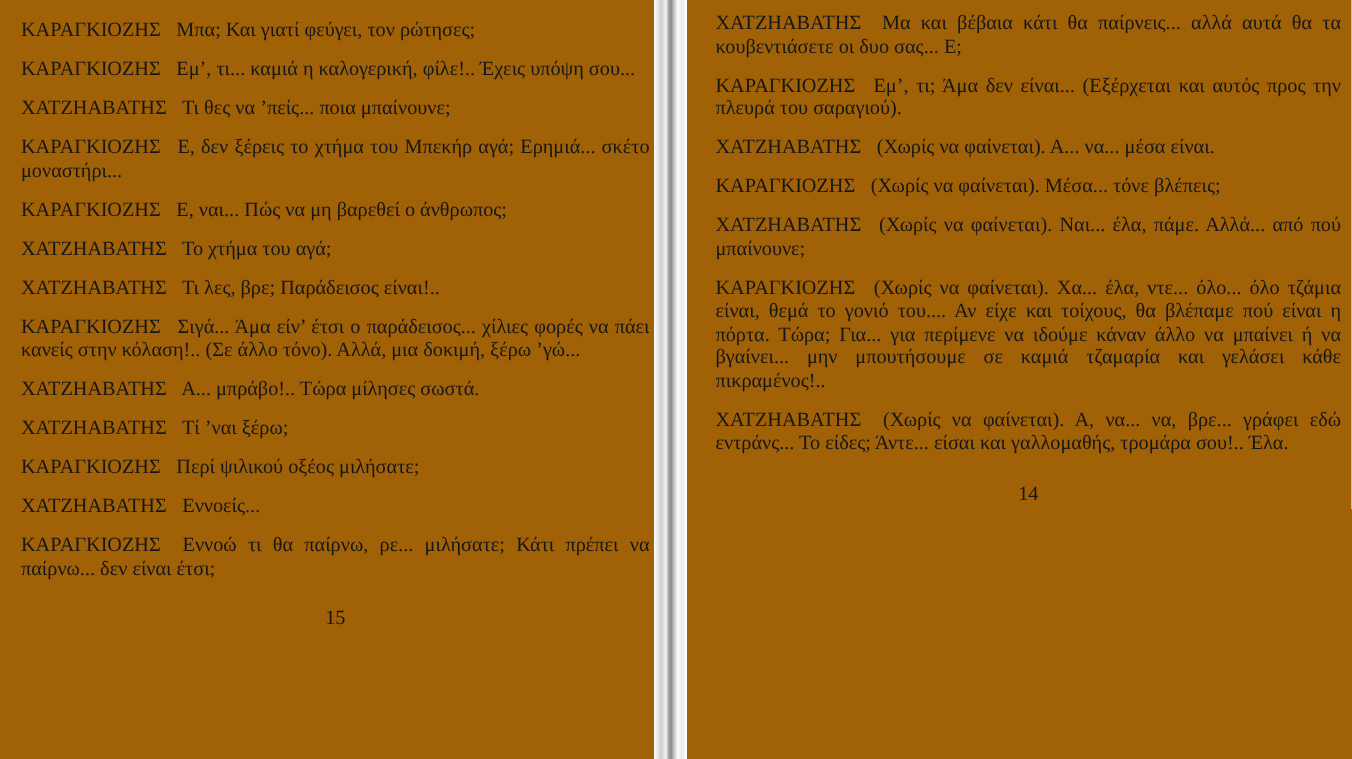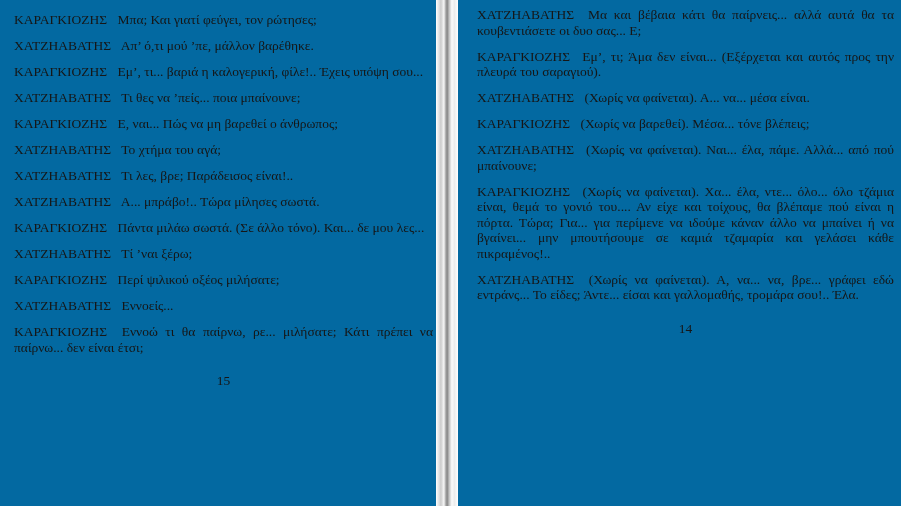--- a/index.html
+++ b/index.html
@@ -4,21 +4,21 @@
 <style>
   html, body {
     margin: 0;
     padding: 0;
     background: #ffffff;
   }
   .spread {
     position: relative;
     width: 901px;
     height: 506px;
-    background: #0369a1;
+    background: #a16207;
     overflow: hidden;
     font-family: "Liberation Serif", "DejaVu Serif", serif;
     color: #161616;
   }
   .page {
     position: absolute;
     overflow: hidden;
   }
   .page-left {
     left: 14px;
@@ -67,44 +67,44 @@
   }
 </style>
 </head>
 <body>
 
 <div class="spread">
 
   <div class="page page-left">
     <div>
         <p class="line"><span class="speaker">ΚΑΡΑΓΚΙΟΖΗΣ</span> <span class="speech">Μπα; Και γιατί φεύγει, τον ρώτησες;</span></p>
-        <p class="line"><span class="speaker">ΧΑΤΖΗΑΒΑΤΗΣ</span> <span class="speech">Απ’ ό,τι μού ’πε, μάλλον βαρέθηκε.</span></p>
-        <p class="line"><span class="speaker">ΚΑΡΑΓΚΙΟΖΗΣ</span> <span class="speech">Εμ’, τι... βαριά η καλογερική, φίλε!.. Έχεις υπόψη σου...</span></p>
+        <p class="line"><span class="speaker">ΚΑΡΑΓΚΙΟΖΗΣ</span> <span class="speech">Εμ’, τι... καμιά η καλογερική, φίλε!.. Έχεις υπόψη σου...</span></p>
         <p class="line"><span class="speaker">ΧΑΤΖΗΑΒΑΤΗΣ</span> <span class="speech">Τι θες να ’πείς... ποια μπαίνουνε;</span></p>
+        <p class="line"><span class="speaker">ΚΑΡΑΓΚΙΟΖΗΣ</span> <span class="speech">Ε, δεν ξέρεις το χτήμα του Μπεκήρ αγά; Ερημιά... σκέτο μοναστήρι...</span></p>
         <p class="line"><span class="speaker">ΚΑΡΑΓΚΙΟΖΗΣ</span> <span class="speech">Ε, ναι... Πώς να μη βαρεθεί ο άνθρωπος;</span></p>
         <p class="line"><span class="speaker">ΧΑΤΖΗΑΒΑΤΗΣ</span> <span class="speech">Το χτήμα του αγά;</span></p>
         <p class="line"><span class="speaker">ΧΑΤΖΗΑΒΑΤΗΣ</span> <span class="speech">Τι λες, βρε; Παράδεισος είναι!..</span></p>
+        <p class="line"><span class="speaker">ΚΑΡΑΓΚΙΟΖΗΣ</span> <span class="speech">Σιγά... Άμα είν’ έτσι ο παράδεισος... χίλιες φορές να πάει κανείς στην κόλαση!.. (Σε άλλο τόνο). Αλλά, μια δοκιμή, ξέρω ’γώ...</span></p>
         <p class="line"><span class="speaker">ΧΑΤΖΗΑΒΑΤΗΣ</span> <span class="speech">Α... μπράβο!.. Τώρα μίλησες σωστά.</span></p>
-        <p class="line"><span class="speaker">ΚΑΡΑΓΚΙΟΖΗΣ</span> <span class="speech">Πάντα μιλάω σωστά. (Σε άλλο τόνο). Και... δε μου λες...</span></p>
         <p class="line"><span class="speaker">ΧΑΤΖΗΑΒΑΤΗΣ</span> <span class="speech">Τί ’ναι ξέρω;</span></p>
         <p class="line"><span class="speaker">ΚΑΡΑΓΚΙΟΖΗΣ</span> <span class="speech">Περί ψιλικού οξέος μιλήσατε;</span></p>
         <p class="line"><span class="speaker">ΧΑΤΖΗΑΒΑΤΗΣ</span> <span class="speech">Εννοείς...</span></p>
         <p class="line"><span class="speaker">ΚΑΡΑΓΚΙΟΖΗΣ</span> <span class="speech">Εννοώ τι θα παίρνω, ρε... μιλήσατε; Κάτι πρέπει να παίρνω... δεν είναι έτσι;</span></p>
       </div>
     <div class="page-number">15</div>
   </div>
 
   <div class="gutter"></div>
 
   <div class="page page-right">
     <div>
         <p class="line"><span class="speaker">ΧΑΤΖΗΑΒΑΤΗΣ</span> <span class="speech">Μα και βέβαια κάτι θα παίρνεις... αλλά αυτά θα τα κουβεντιάσετε οι δυο σας... Ε;</span></p>
         <p class="line"><span class="speaker">ΚΑΡΑΓΚΙΟΖΗΣ</span> <span class="speech">Εμ’, τι; Άμα δεν είναι... (Εξέρχεται και αυτός προς την πλευρά του σαραγιού).</span></p>
         <p class="line"><span class="speaker">ΧΑΤΖΗΑΒΑΤΗΣ</span> <span class="speech">(Χωρίς να φαίνεται). Α... να... μέσα είναι.</span></p>
-        <p class="line"><span class="speaker">ΚΑΡΑΓΚΙΟΖΗΣ</span> <span class="speech">(Χωρίς να βαρεθεί). Μέσα... τόνε βλέπεις;</span></p>
+        <p class="line"><span class="speaker">ΚΑΡΑΓΚΙΟΖΗΣ</span> <span class="speech">(Χωρίς να φαίνεται). Μέσα... τόνε βλέπεις;</span></p>
         <p class="line"><span class="speaker">ΧΑΤΖΗΑΒΑΤΗΣ</span> <span class="speech">(Χωρίς να φαίνεται). Ναι... έλα, πάμε. Αλλά... από πού μπαίνουνε;</span></p>
         <p class="line"><span class="speaker">ΚΑΡΑΓΚΙΟΖΗΣ</span> <span class="speech">(Χωρίς να φαίνεται). Χα... έλα, ντε... όλο... όλο τζάμια είναι, θεμά το γονιό του.... Αν είχε και τοίχους, θα βλέπαμε πού είναι η πόρτα. Τώρα; Για... για περίμενε να ιδούμε κάναν άλλο να μπαίνει ή να βγαίνει... μην μπουτήσουμε σε καμιά τζαμαρία και γελάσει κάθε πικραμένος!..</span></p>
         <p class="line"><span class="speaker">ΧΑΤΖΗΑΒΑΤΗΣ</span> <span class="speech">(Χωρίς να φαίνεται). Α, να... να, βρε... γράφει εδώ εντράνς... Το είδες; Άντε... είσαι και γαλλομαθής, τρομάρα σου!.. Έλα.</span></p>
       </div>
     <div class="page-number">14</div>
   </div>
 
 </div>
 
 </body></html>

